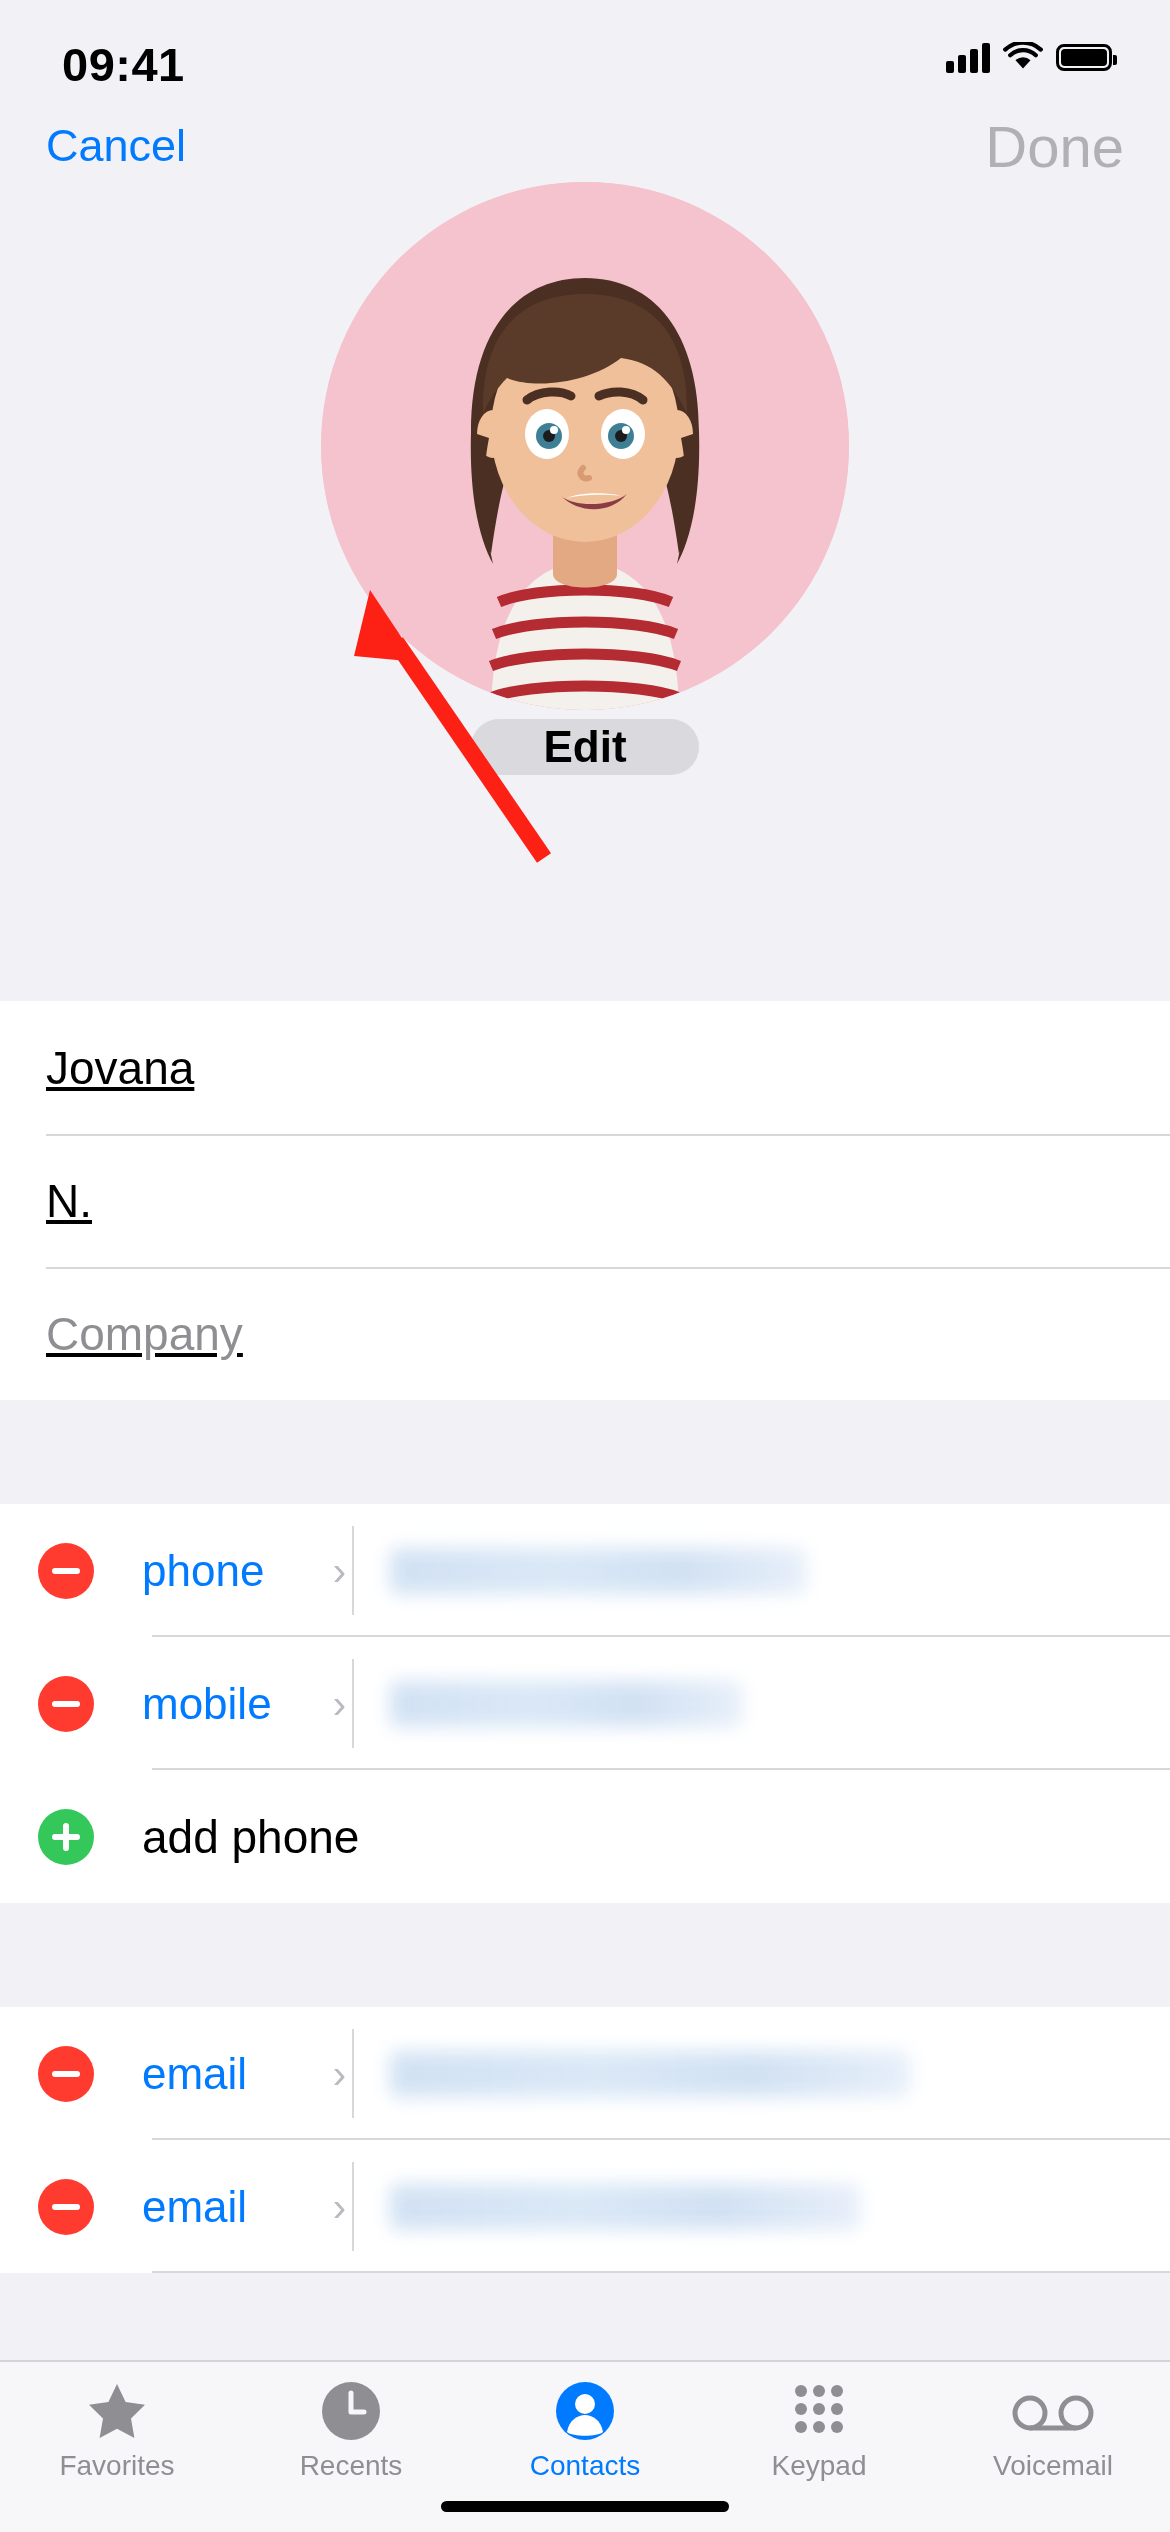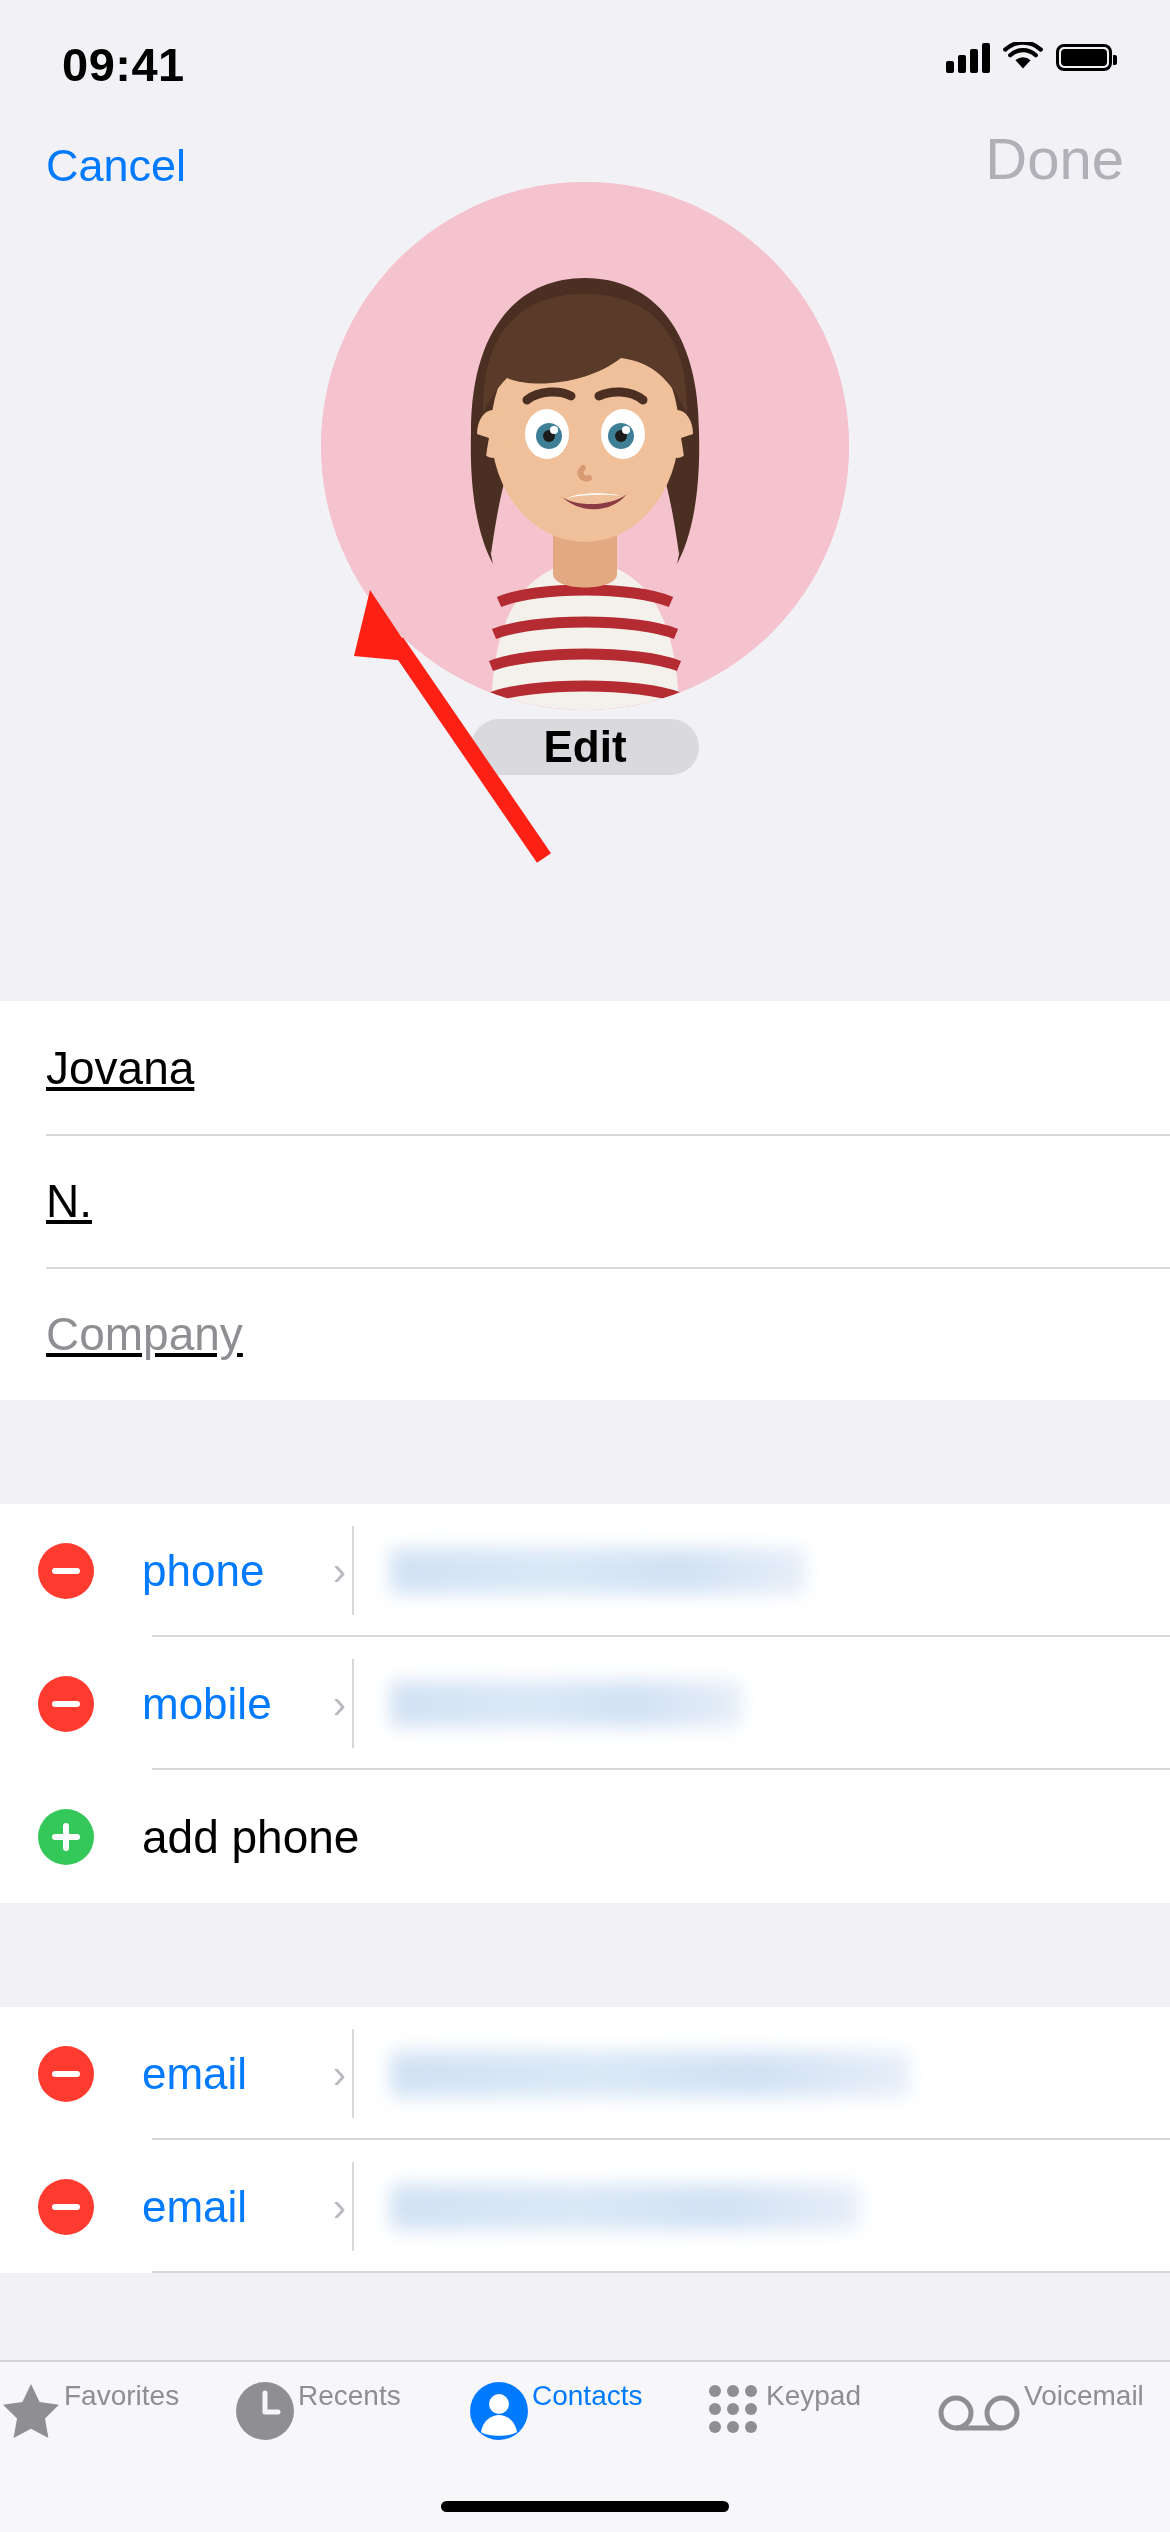--- a/index.html
+++ b/index.html
@@ -89,21 +89,21 @@
     border-radius: 4px;
   }
 
   
   .navbar {
     position: absolute;
     top: 100px; left: 0;
     width: 1170px;
     height: 92px;
     display: flex;
-    align-items: flex-end;
+    align-items: center;
     justify-content: space-between;
     padding: 0 46px;
     box-sizing: border-box;
   }
   .nav-cancel {
     font-size: 45px;
     color: #007aff;
   }
   .nav-done {
     font-size: 58px;
@@ -296,22 +296,23 @@
     background: #f7f6f9;
     border-top: 2px solid #d3d2d7;
     display: flex;
     align-items: flex-start;
     padding-top: 18px;
     box-sizing: border-box;
   }
   .tab {
     flex: 1;
     display: flex;
-    flex-direction: row;
-    gap: 2px;
+    flex-direction: column;
+    align-items: center;
+    gap: 8px;
   }
   .tab-label {
     font-size: 28px;
     color: #8e8e93;
   }
   .tab.active .tab-label { color: #007aff; }
   .tab-icon { height: 62px; display: flex; align-items: center; justify-content: center; }
   .home-indicator {
     position: absolute;
     bottom: 20px;

